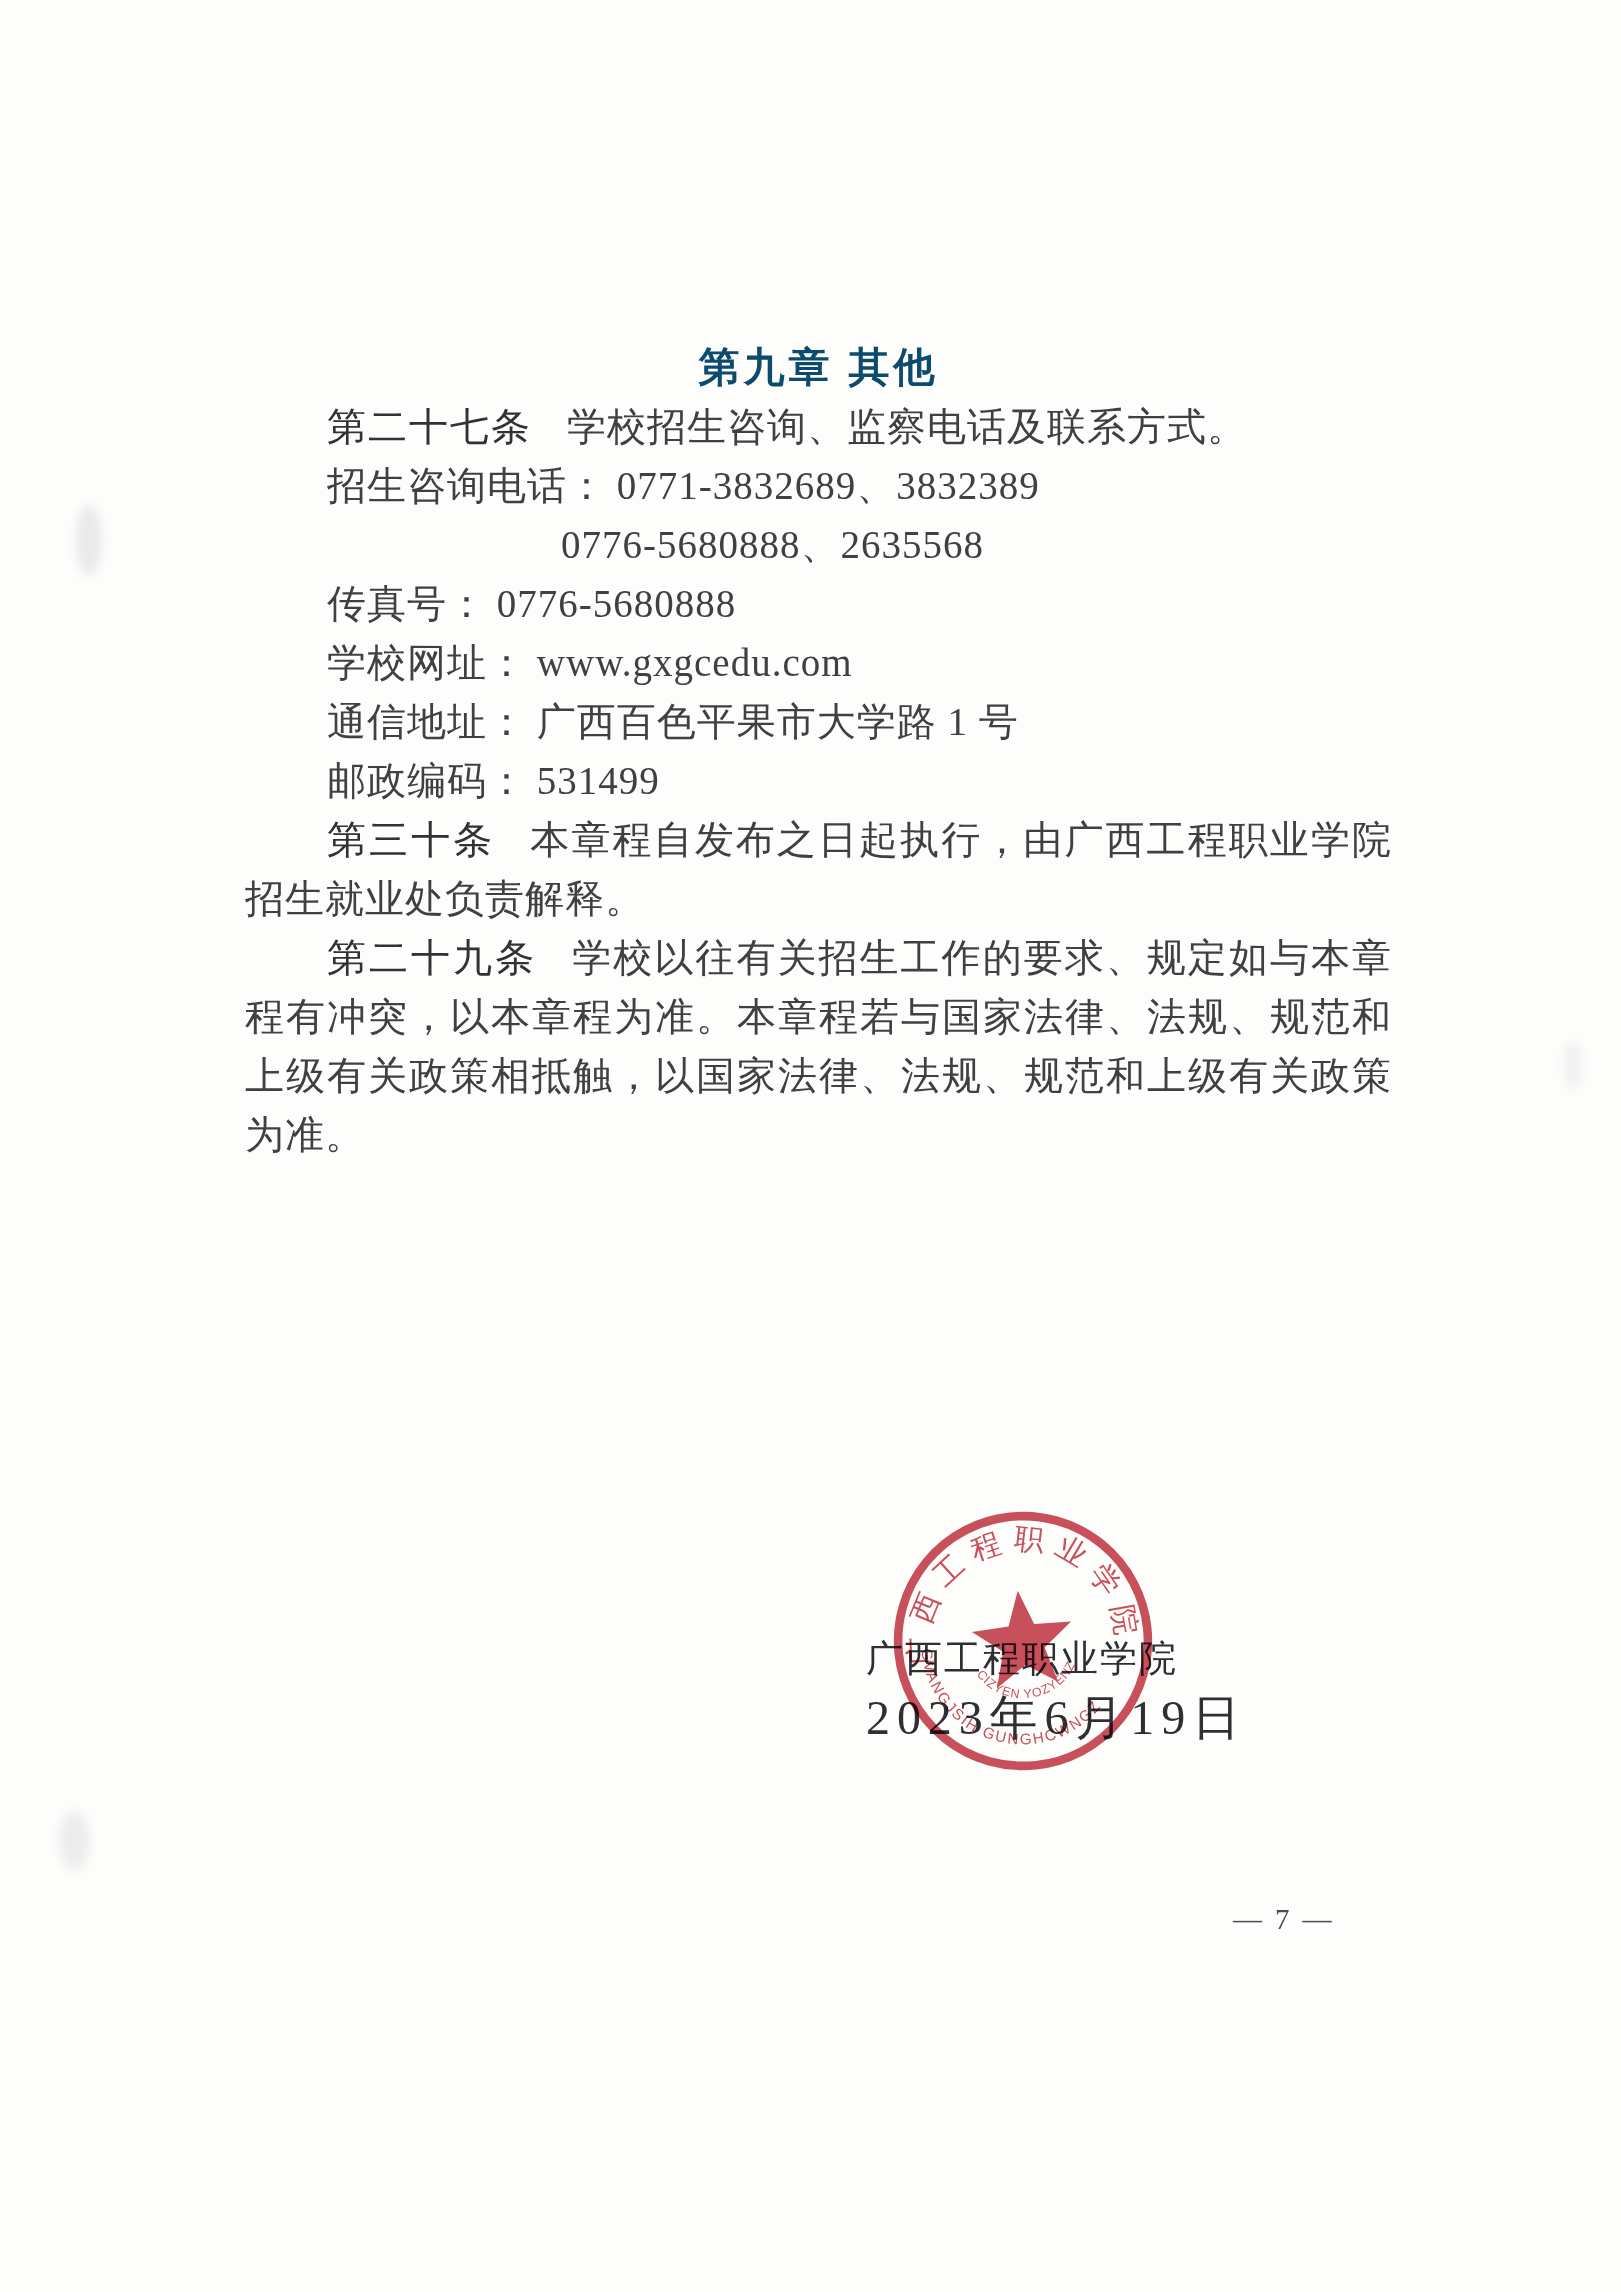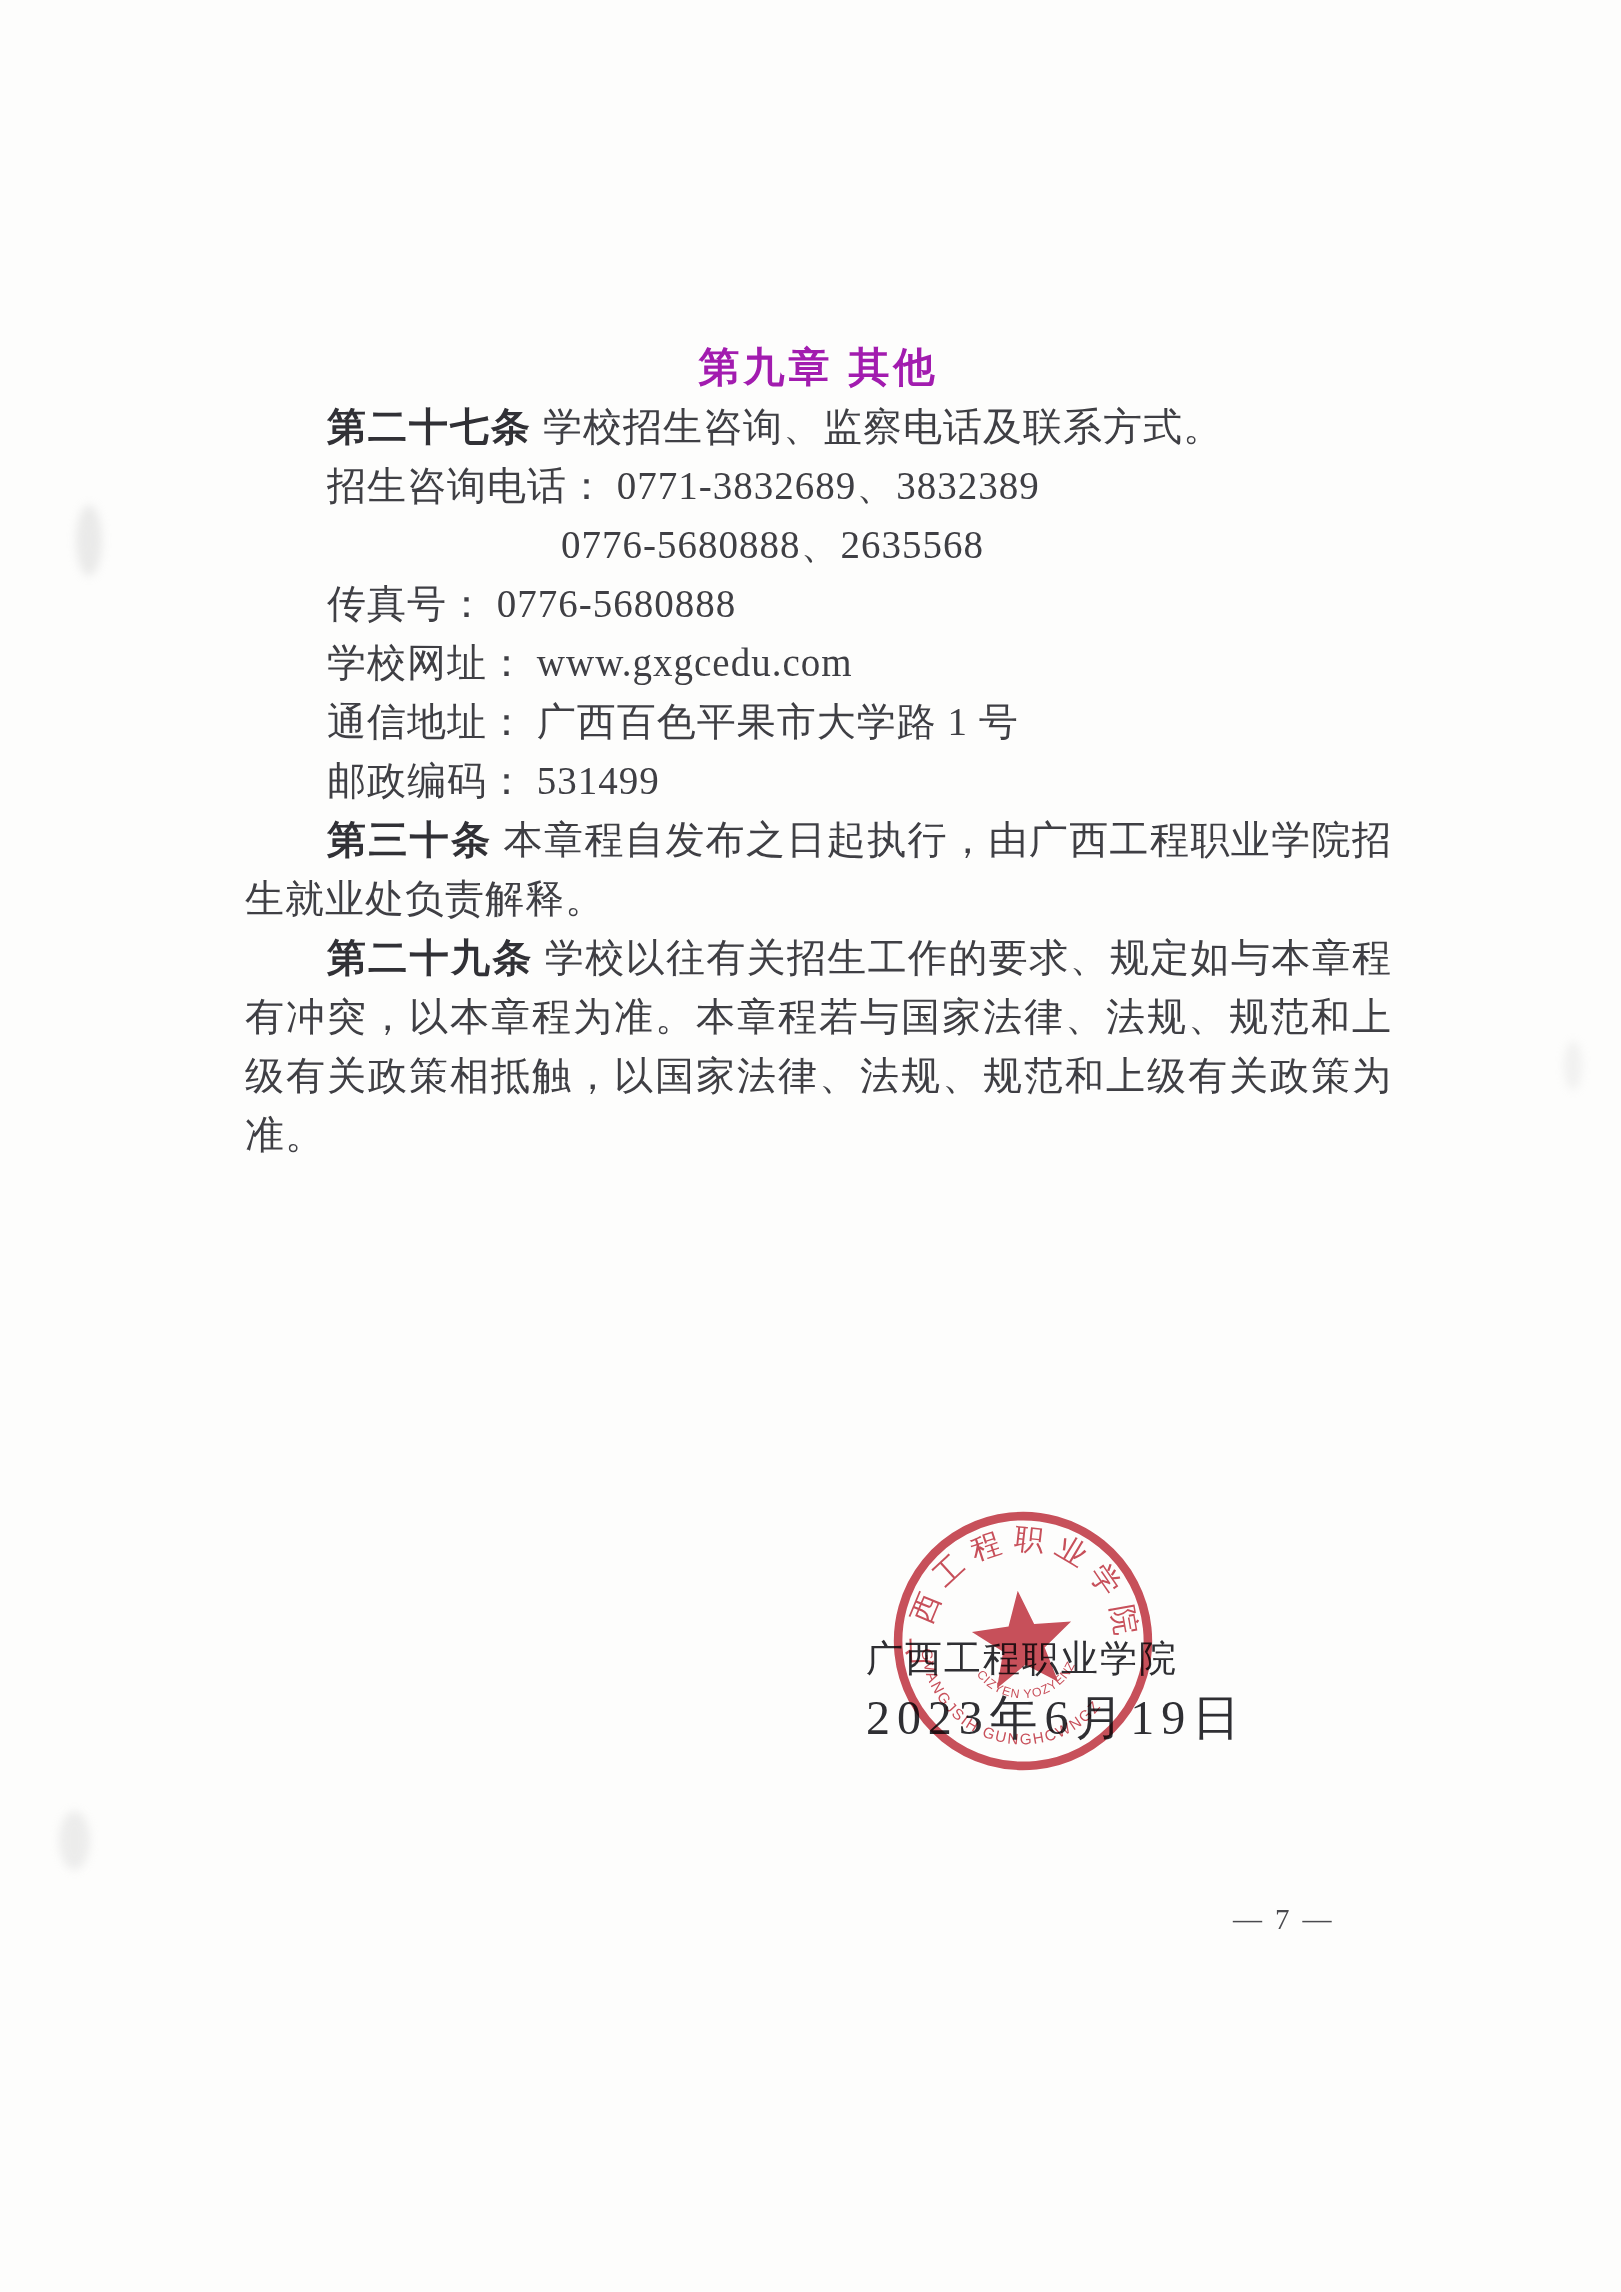--- a/index.html
+++ b/index.html
@@ -11,28 +11,28 @@
     color:#3f3f44;
     overflow:hidden;
   }
   
   .content {
     position:absolute; left:245px; top:338px; width:1147px;
     font-size:39px; line-height:59px; letter-spacing:1px;
   }
   .doc-title {
     text-align:center; font-weight:700; font-size:41px;
-    letter-spacing:3.9px; color:#a21caf;
+    letter-spacing:3.9px; color:#0c4a6e;
     font-family:"Liberation Sans","DejaVu Sans",sans-serif;
   }
   .para { text-align:justify; text-indent:82px; }
   .art-label {
-    font-weight:700; color:#313136;
+    font-weight:400; color:#313136;
     font-family:"Liberation Sans","DejaVu Sans",sans-serif;
-    letter-spacing:2px; margin-right:11px;
+    letter-spacing:2px; margin-right:35px;
   }
   .contact { padding-left:82px; white-space:nowrap; }
   .contact .c-label { margin-right:9.8px;margin-top:33px; }
   .contact.wrap-line { padding-left:316px; }
 
   
   .sig {
     position:absolute; left:866px; top:1629px;
     font-size:37px; line-height:59px; color:#2f2f33; letter-spacing:2px;
   }

